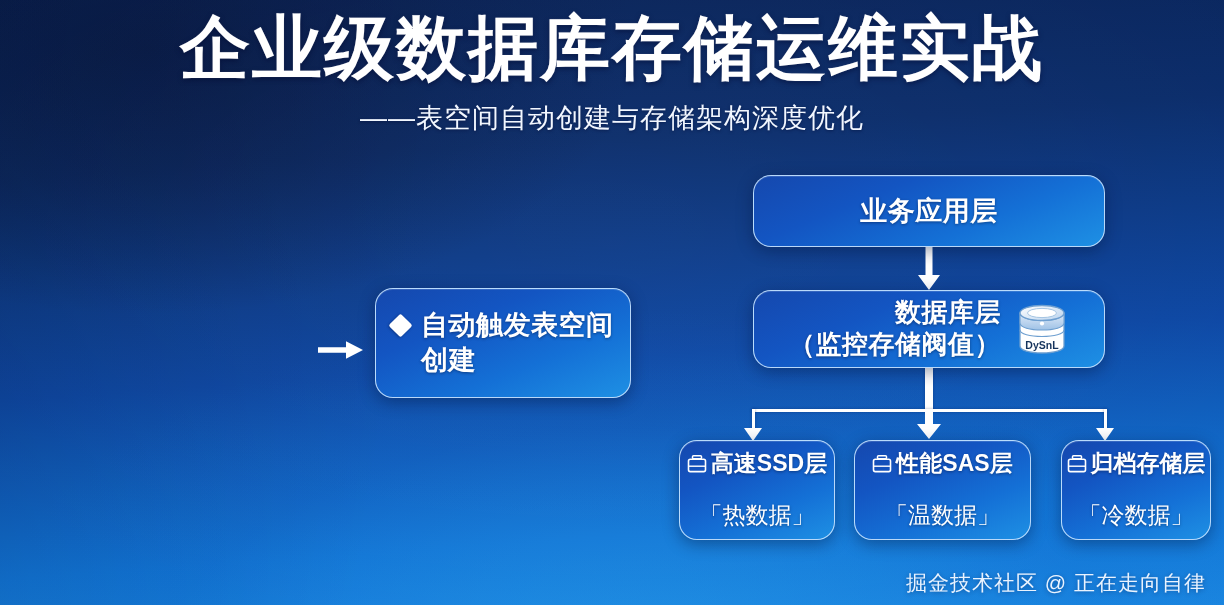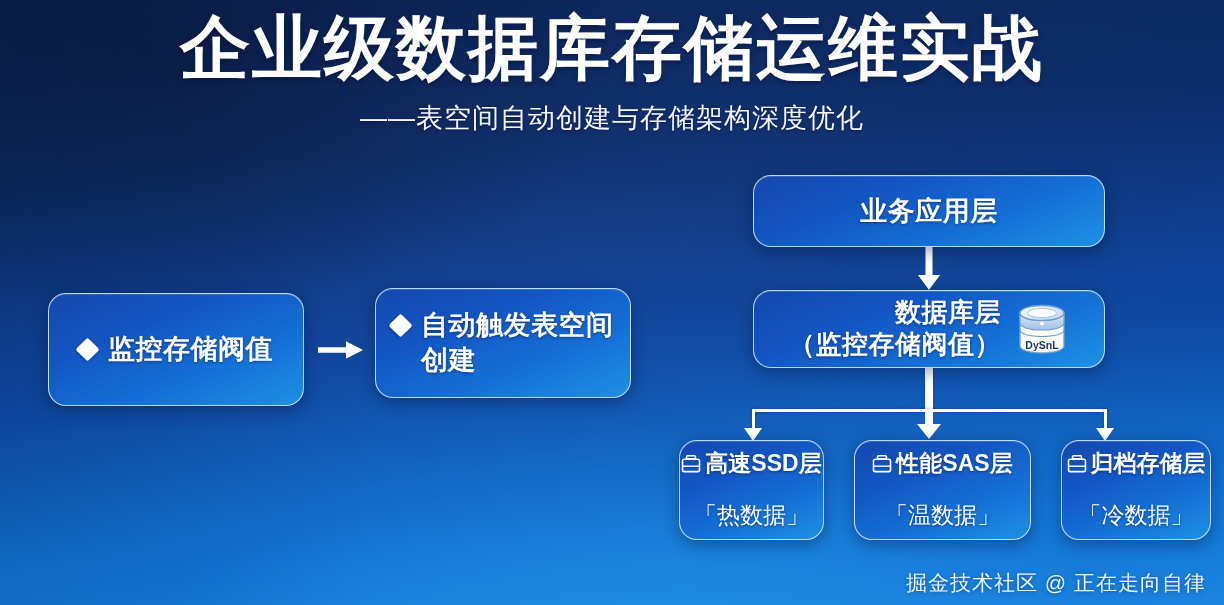--- a/index.html
+++ b/index.html
@@ -87,21 +87,21 @@
     transform: rotate(45deg);
     margin-top: 9px;
     border-radius: 2px;
     box-shadow: 0 1px 3px rgba(0,12,45,0.4);
   }
   .bullet-row .txt{ text-align:left; }
 
   
   #box-app{ left:753px; top:175px; width:352px; height:72px; }
   #box-db{   left:753px; top:290px; width:352px; height:78px; }
-  #box-ssd{  left:679px; top:440px; width:145px; height:100px; }
+  #box-ssd{  left:679px; top:440px; width:156px; height:100px; }
   #box-sas{  left:854px; top:440px; width:177px; height:100px; }
   #box-arc{  left:1061px; top:440px; width:150px; height:100px; }
 
   .db-inner{
     display:flex; align-items:center; justify-content:center; gap:14px;
     width:100%;
   }
   .db-inner .txt{ font-size:26px; line-height:1.22; }
 
   
@@ -156,26 +156,20 @@
 </head>
 <body>
 
 <div id="slide">
 
   <div class="header">
     <div class="title">企业级数据库存储运维实战</div>
     <div class="subtitle">——表空间自动创建与存储架构深度优化</div>
   </div>
 
-  <div class="box" id="box-monitor">
-    <div class="bullet-row">
-      <span class="diamond"></span>
-      <span class="txt">监控存储阀值</span>
-    </div>
-  </div>
 
   <svg class="conn" id="arrow-right" viewBox="0 0 46 20">
     <path d="M0 7.2 H28 V1.2 L45 10 L28 18.8 V12.8 H0 Z" fill="#ffffff"></path>
   </svg>
 
   <div class="box" id="box-trigger">
     <div class="bullet-row">
       <span class="diamond"></span>
       <span class="txt">自动触发表空间创建</span>
     </div>

